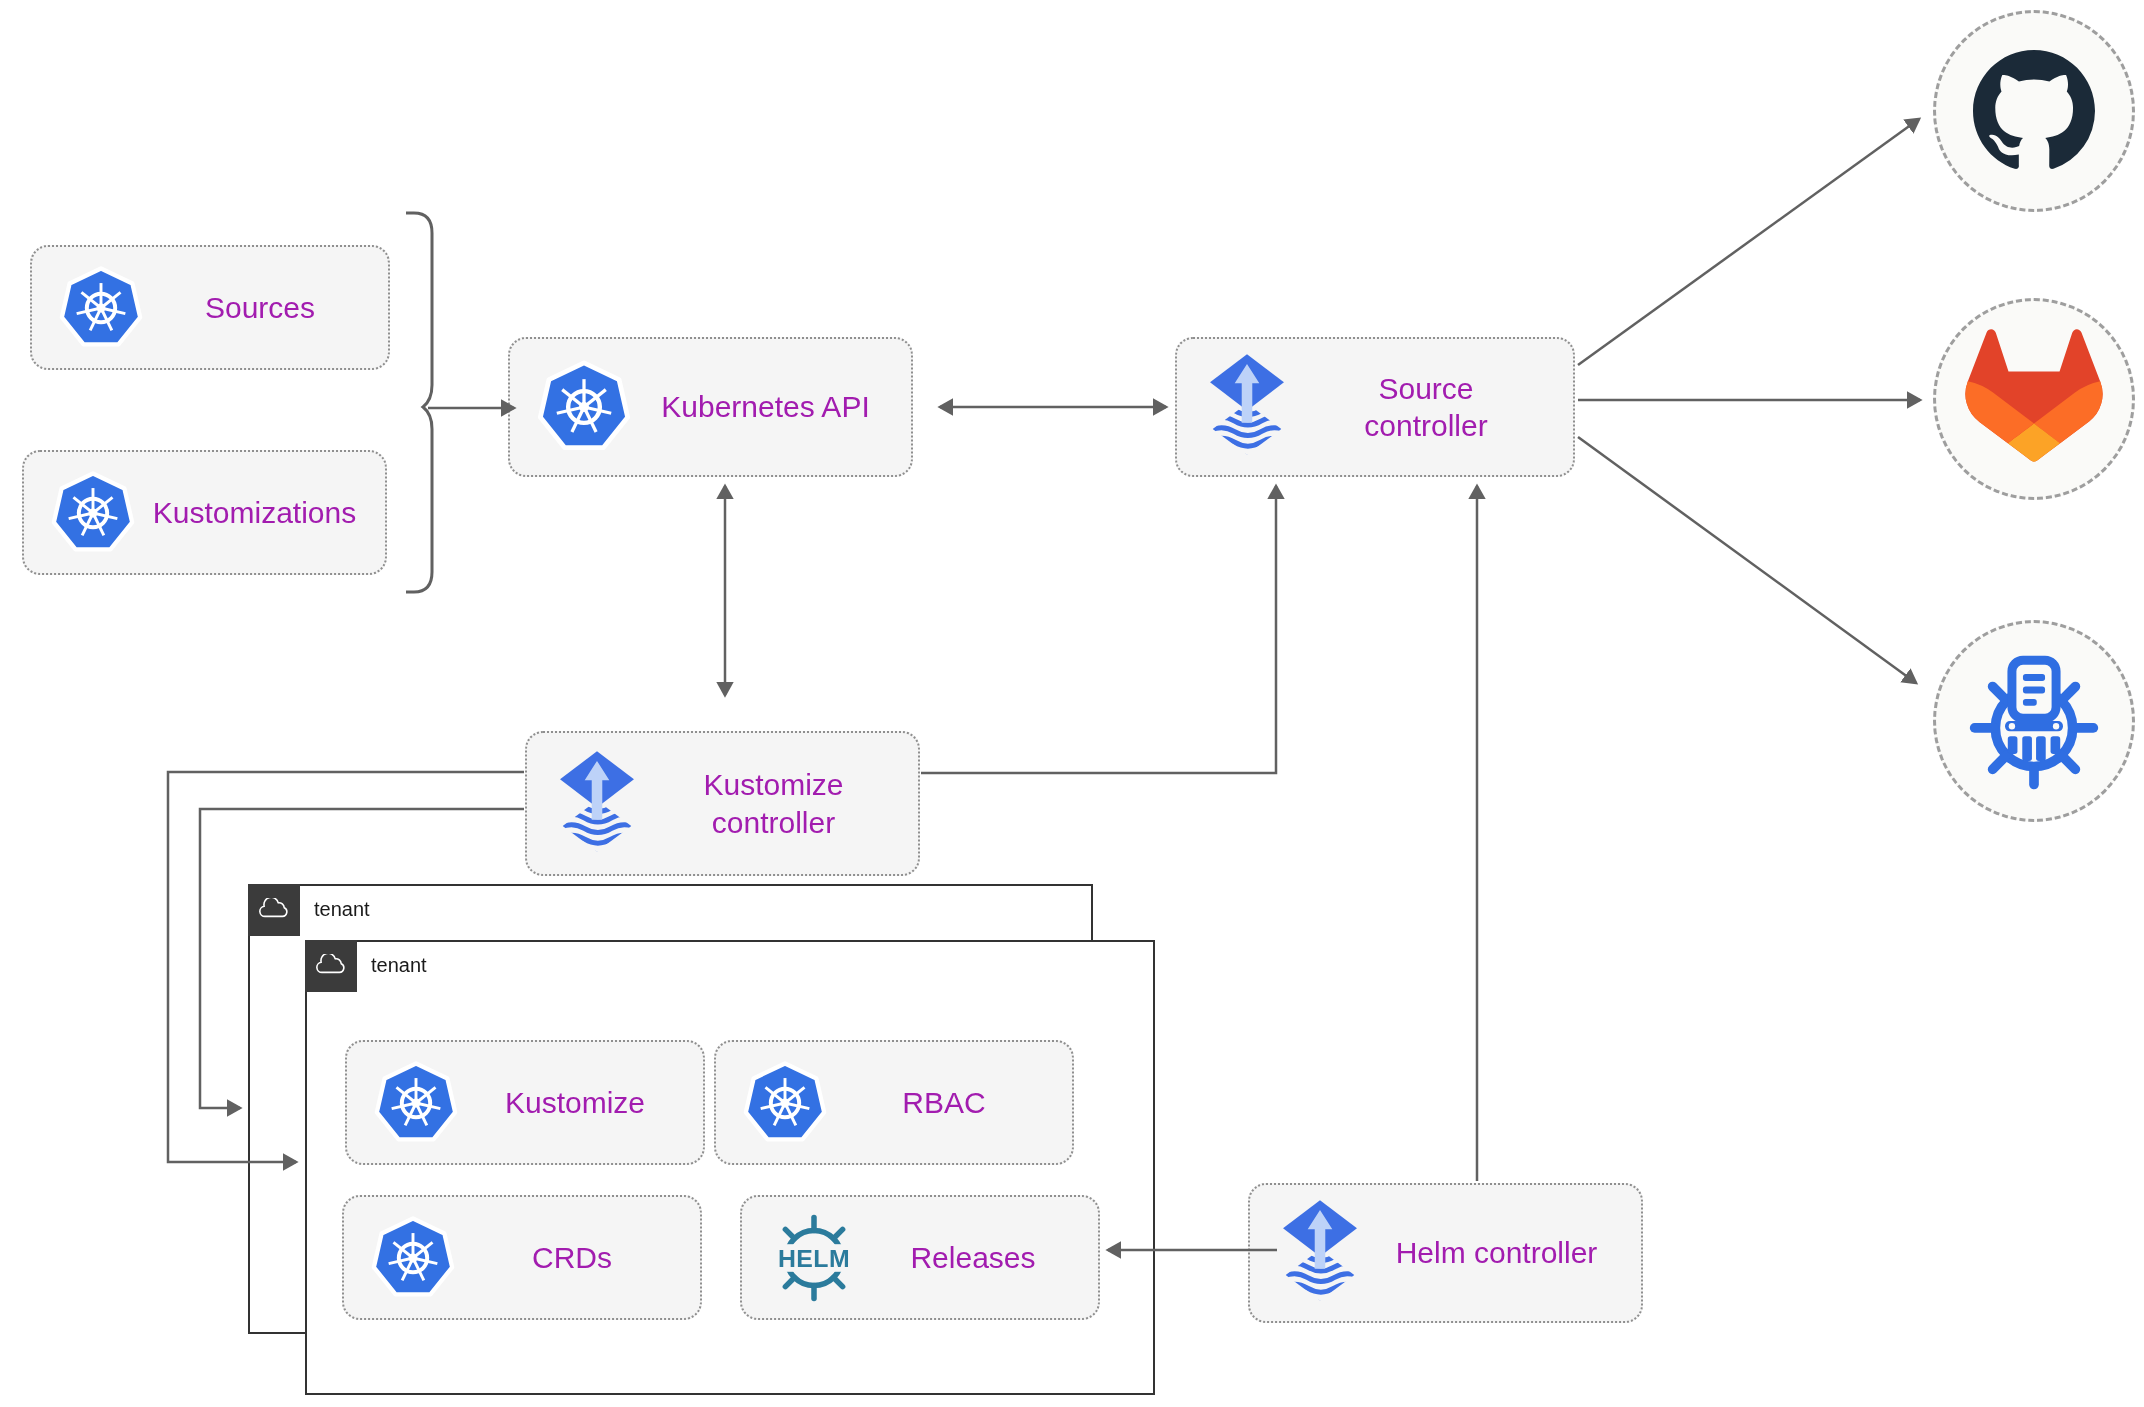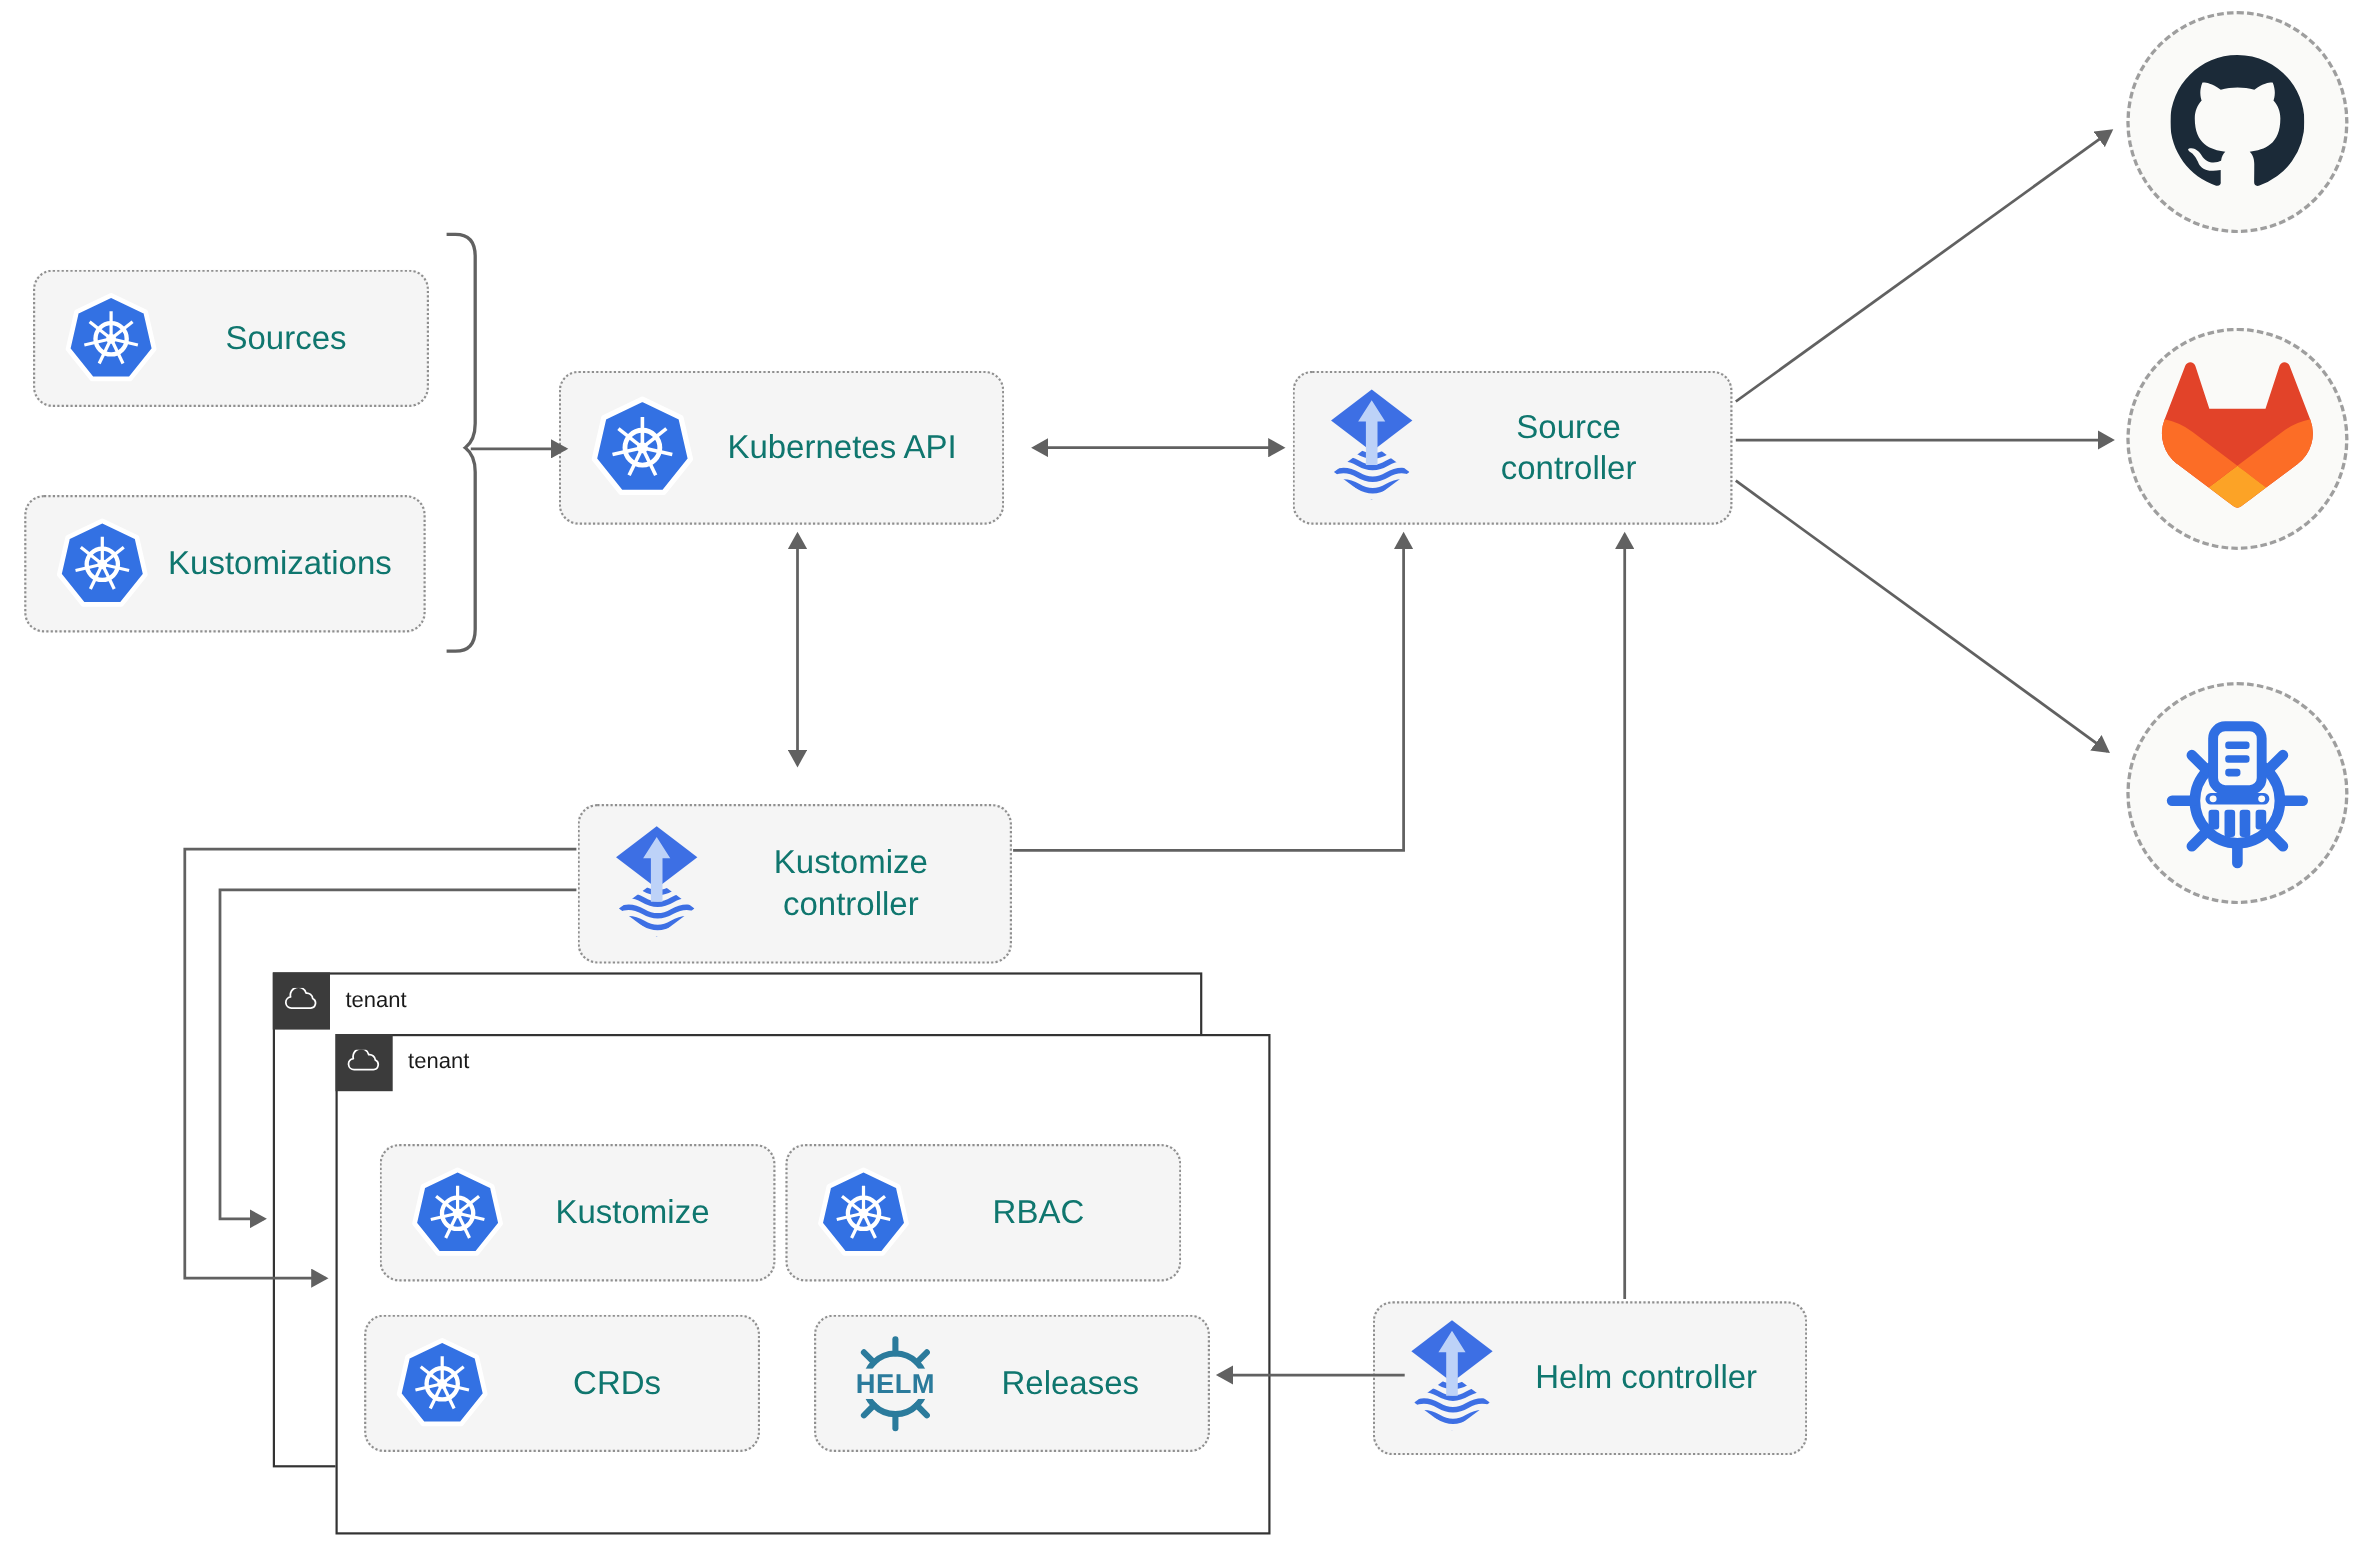--- a/index.html
+++ b/index.html
@@ -7,21 +7,21 @@
     position:relative;width:2144px;height:1407px;background:#ffffff;
     font-family:"Liberation Sans","DejaVu Sans",sans-serif;overflow:hidden;
   }
   .node{
     position:absolute;display:flex;align-items:center;box-sizing:border-box;
     background:#f5f5f5;border:2.5px dotted #8f8f8f;border-radius:18px;padding:0 12px;
     z-index:3;
   }
   .node .nicon{flex:0 0 auto;margin-left:14px;}
   .node .label{
-    flex:1;text-align:center;font-size:30px;color:#0f766e;line-height:1.25;
+    flex:1;text-align:center;font-size:30px;color:#a21caf;line-height:1.25;
   }
   .label-narrow{max-width:215px;margin:0 auto;}
   .tenant{
     position:absolute;box-sizing:border-box;background:#ffffff;border:2px solid #333333;z-index:1;
   }
   .tenant-tab{
     position:absolute;left:-2px;top:-2px;width:52px;height:52px;background:#3b3b3b;
     display:flex;align-items:center;justify-content:center;
   }
   .tenant-label{
@@ -219,21 +219,21 @@
     <div class="label">Kustomize</div>
   </div>
 
   <div class="node" style="left:714px;top:1040px;width:360px;height:125px">
     <svg class="nicon" width="86" height="86">
         <use href="#k8s-icon"></use>
       </svg>
     <div class="label">RBAC</div>
   </div>
 
-  <div class="node" style="left:331px;top:1195px;width:360px;height:125px">
+  <div class="node" style="left:342px;top:1195px;width:360px;height:125px">
     <svg class="nicon" width="86" height="86">
         <use href="#k8s-icon"></use>
       </svg>
     <div class="label">CRDs</div>
   </div>
 
   <div class="node" style="left:740px;top:1195px;width:360px;height:125px">
     <svg class="nicon" width="92" height="92">
         <use href="#helm-logo-icon"></use>
       </svg>

